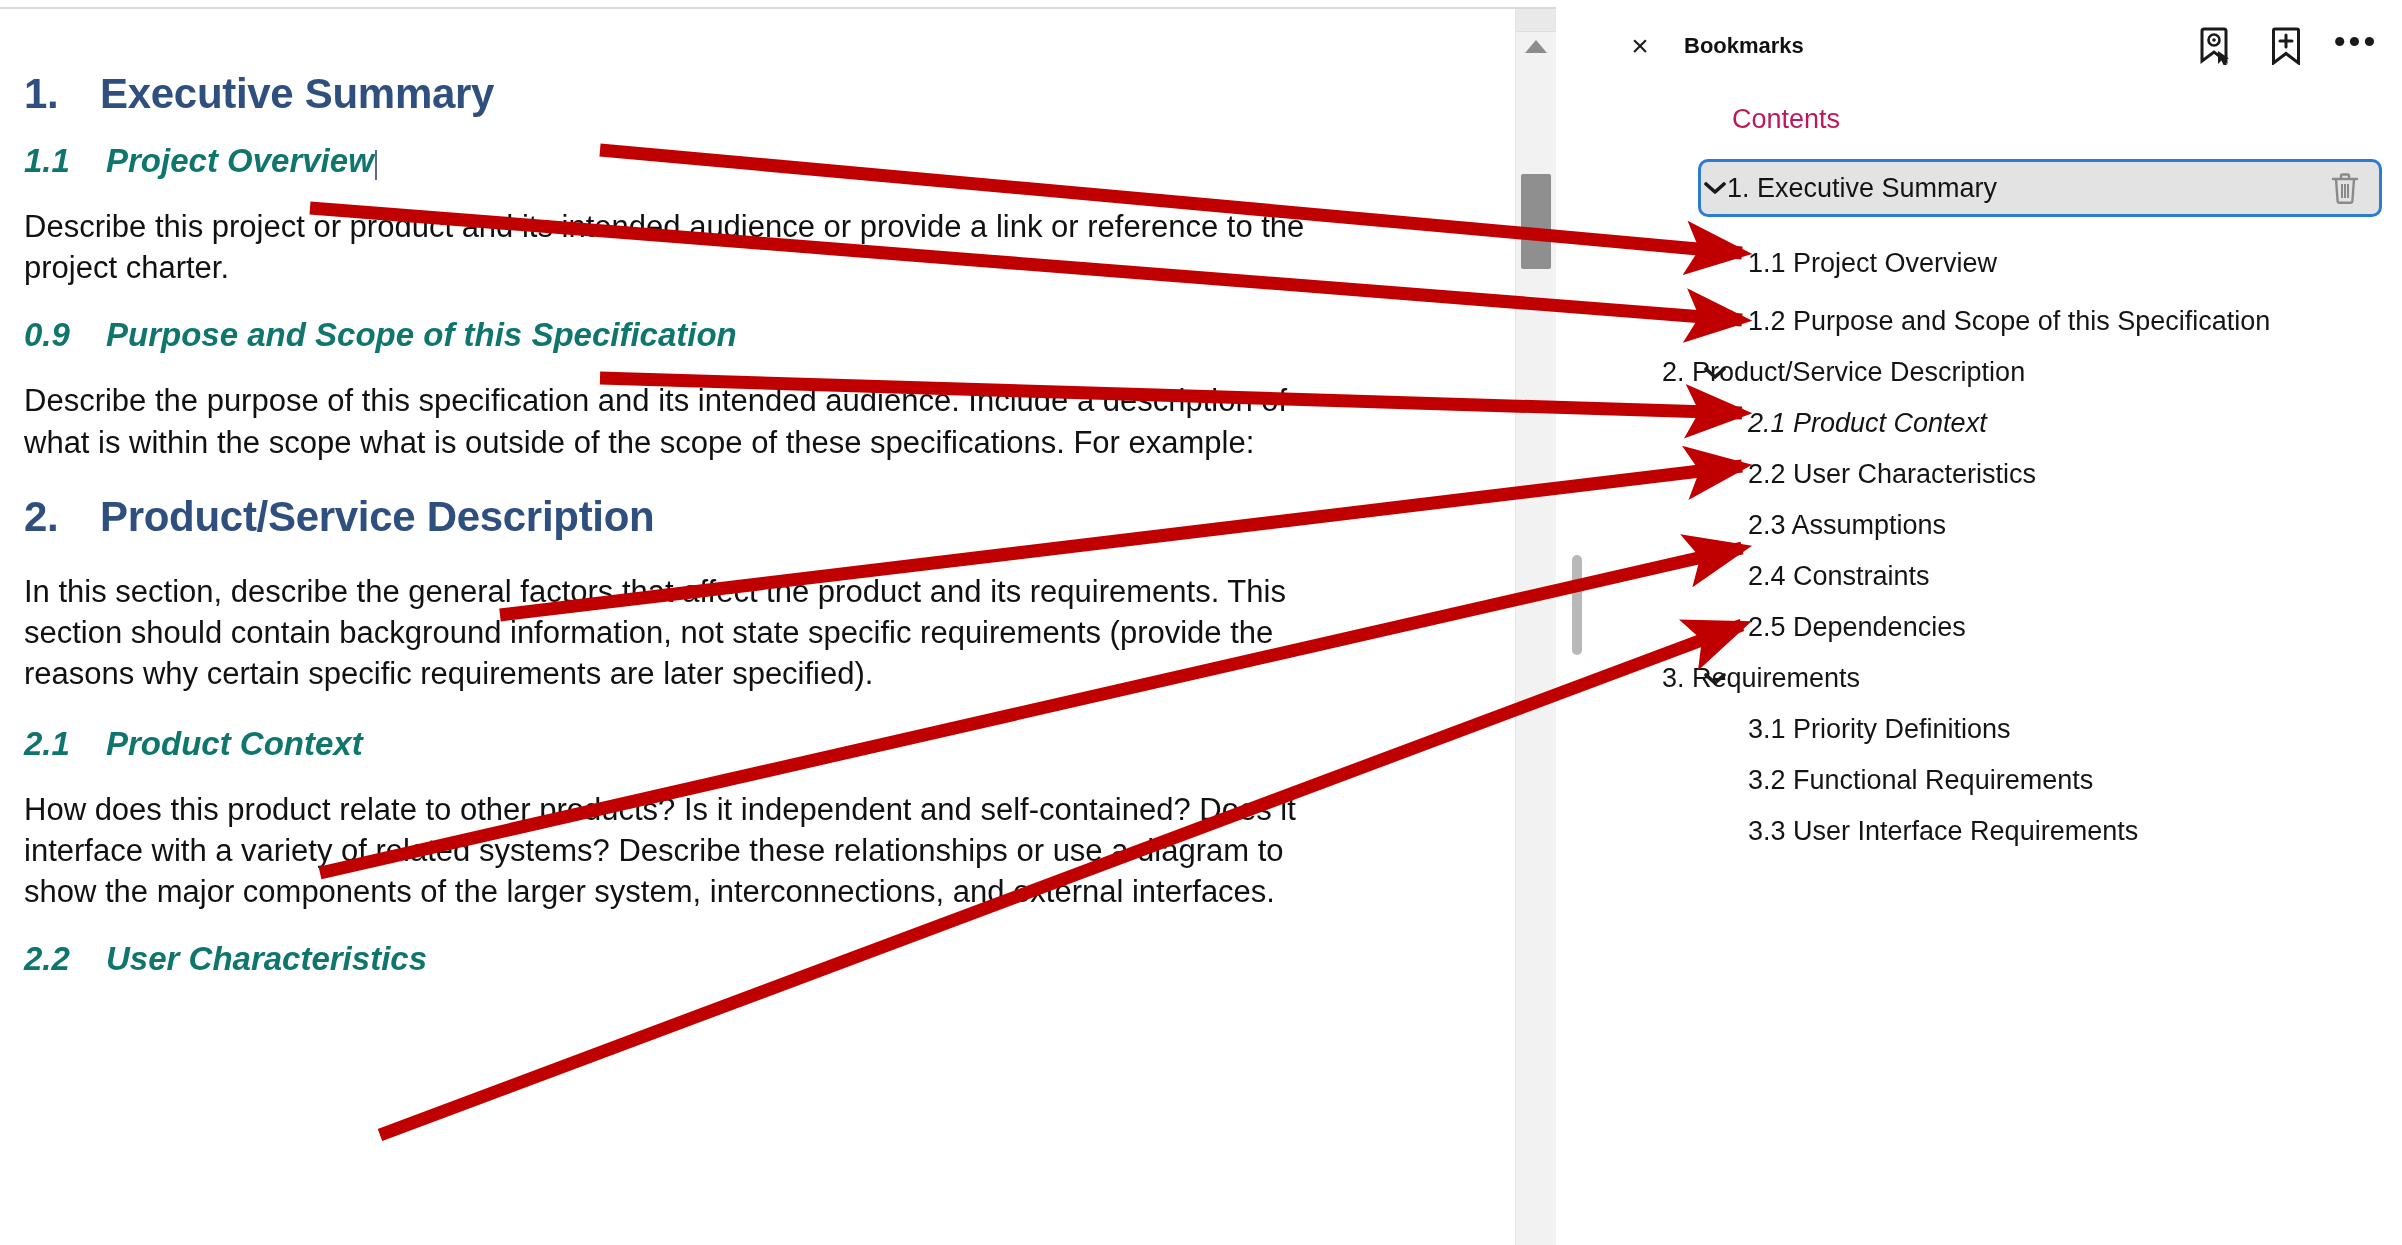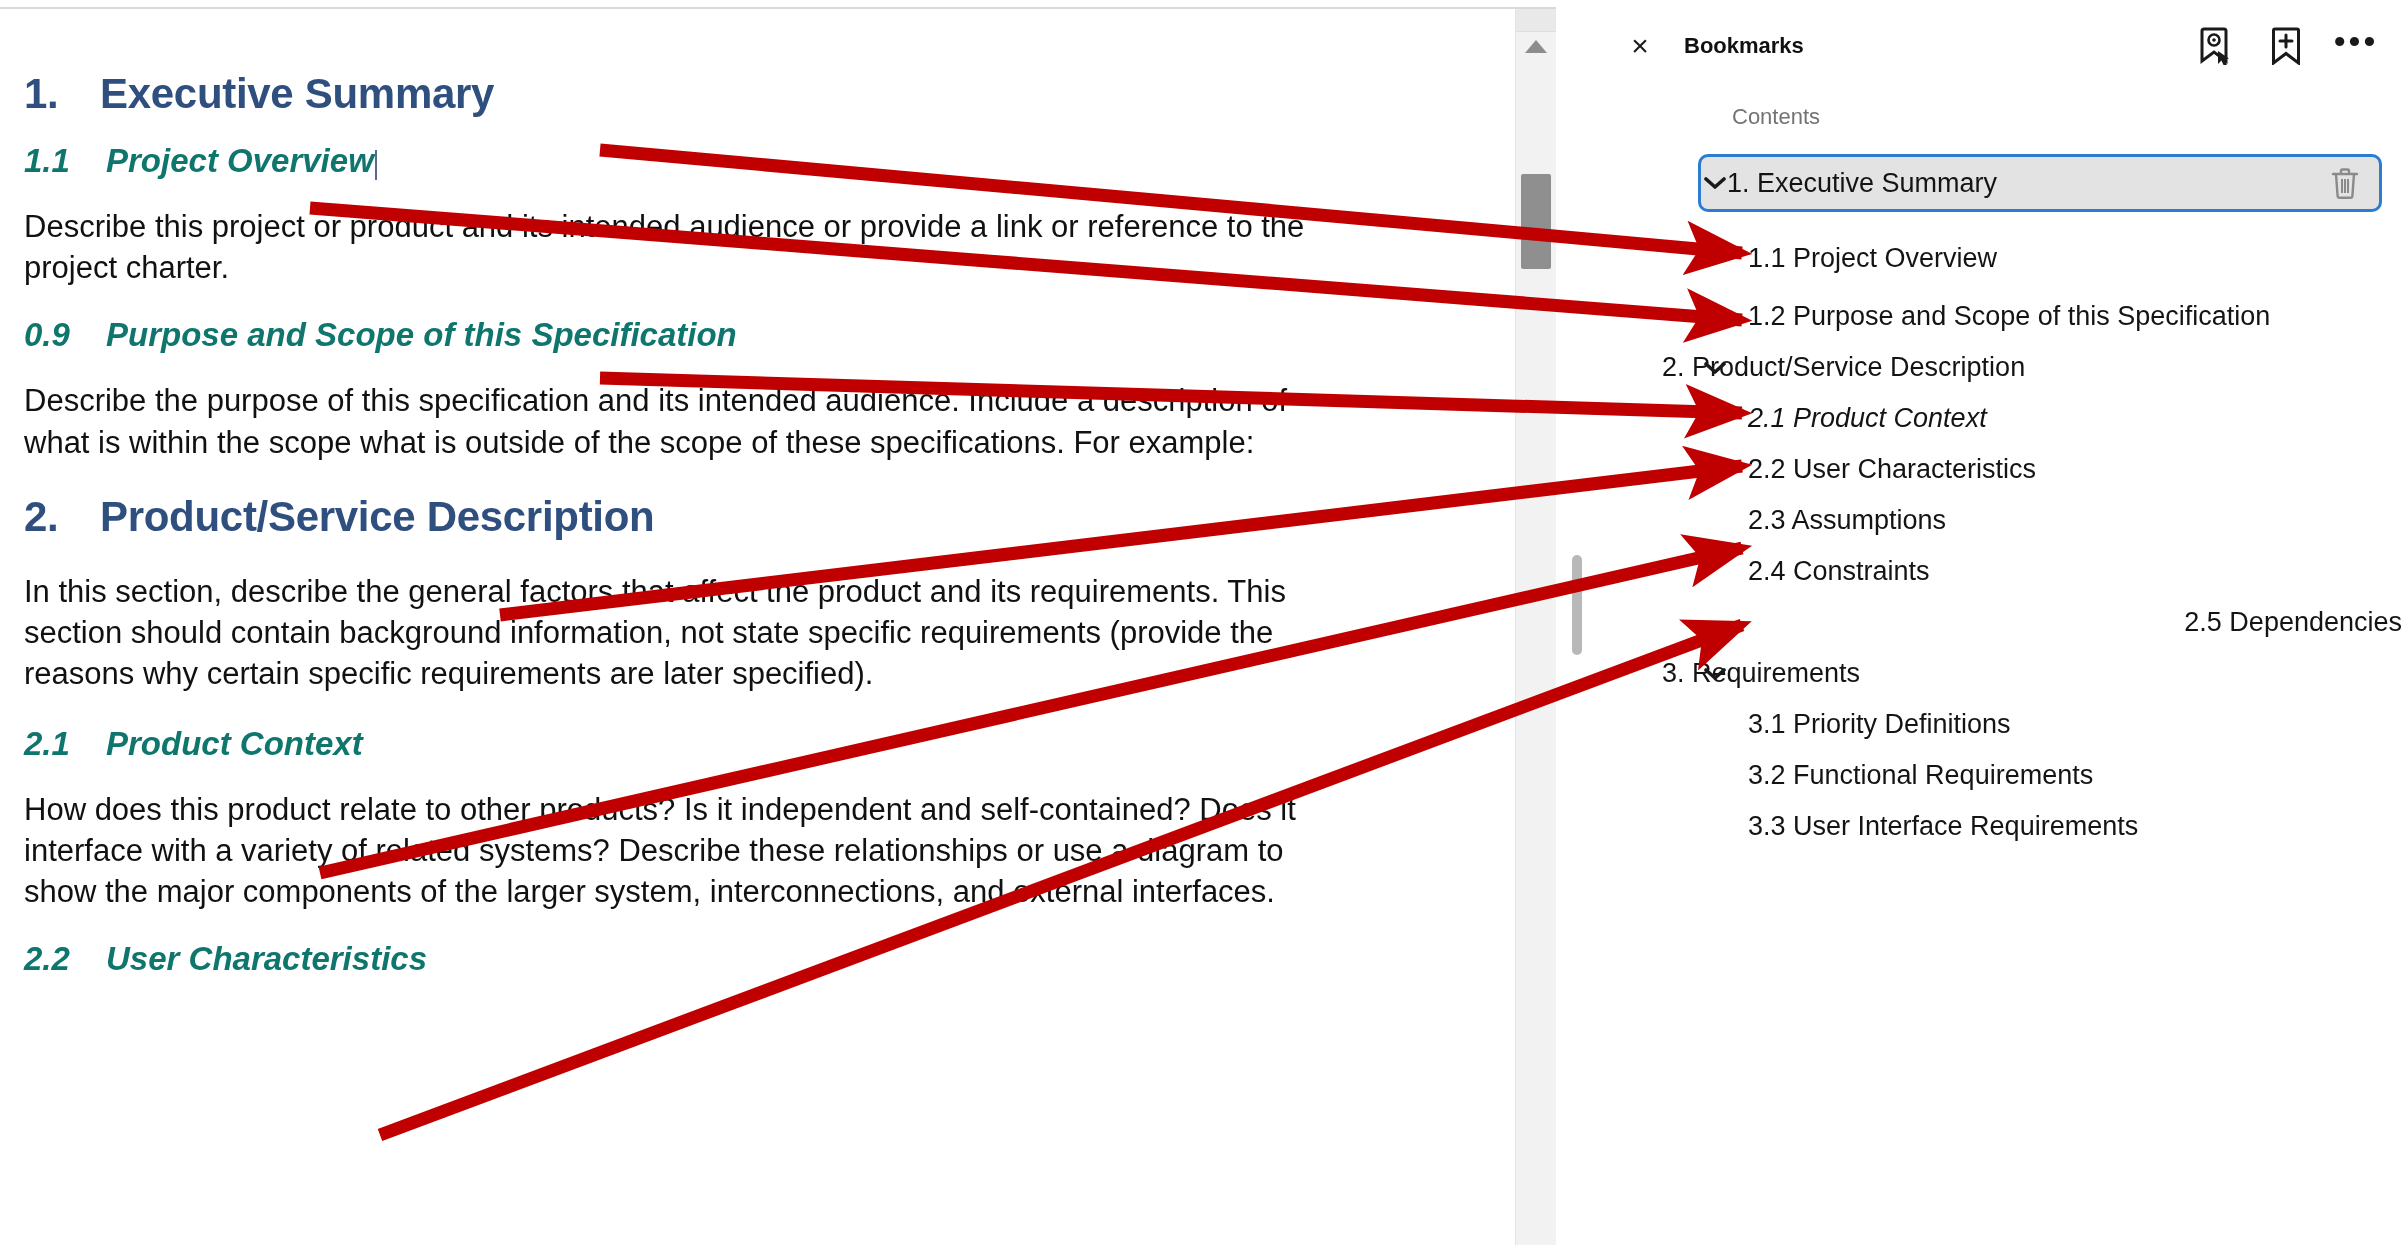--- a/index.html
+++ b/index.html
@@ -192,22 +192,22 @@
   .bm-ellipsis {
     font-size: 34px;
     letter-spacing: 3px;
     color: #1a1a1a;
     line-height: 0.5;
     padding-bottom: 10px;
   }
 
   .bm-section-label {
     padding: 12px 0 10px 134px;
-    font-size: 22px;
-    color: #737373;
+    font-size: 27px;
+    color: #be185d;
   }
 
   .bm-list { padding: 0; margin: 0; list-style: none; }
 
   .bm-row {
     position: relative;
     display: flex;
     align-items: center;
     height: 52px;
     margin-bottom: 0;
@@ -432,21 +432,21 @@
           <span class="bm-label">2.3 Assumptions</span>
         </div>
       </div>
 
       <div class="bm-row" style="height:51px;">
         <div class="bm-item lvl2">
           <span class="bm-label">2.4 Constraints</span>
         </div>
       </div>
 
-      <div class="bm-row" style="height:51px;justify-content:flex-end;">
+      <div class="bm-row" style="height:51px;">
         <div class="bm-item lvl2">
           <span class="bm-label">2.5 Dependencies</span>
         </div>
       </div>
 
       <div class="bm-row" style="height:51px;">
         <div class="bm-chevron" style="left:100px;">
           <svg width="22" height="14" viewBox="0 0 22 14">
               <path d="M2 3 L11 11 L20 3" fill="none" stroke="#1a1a1a" stroke-width="3.6" stroke-linecap="round" stroke-linejoin="round"></path>
             </svg>

